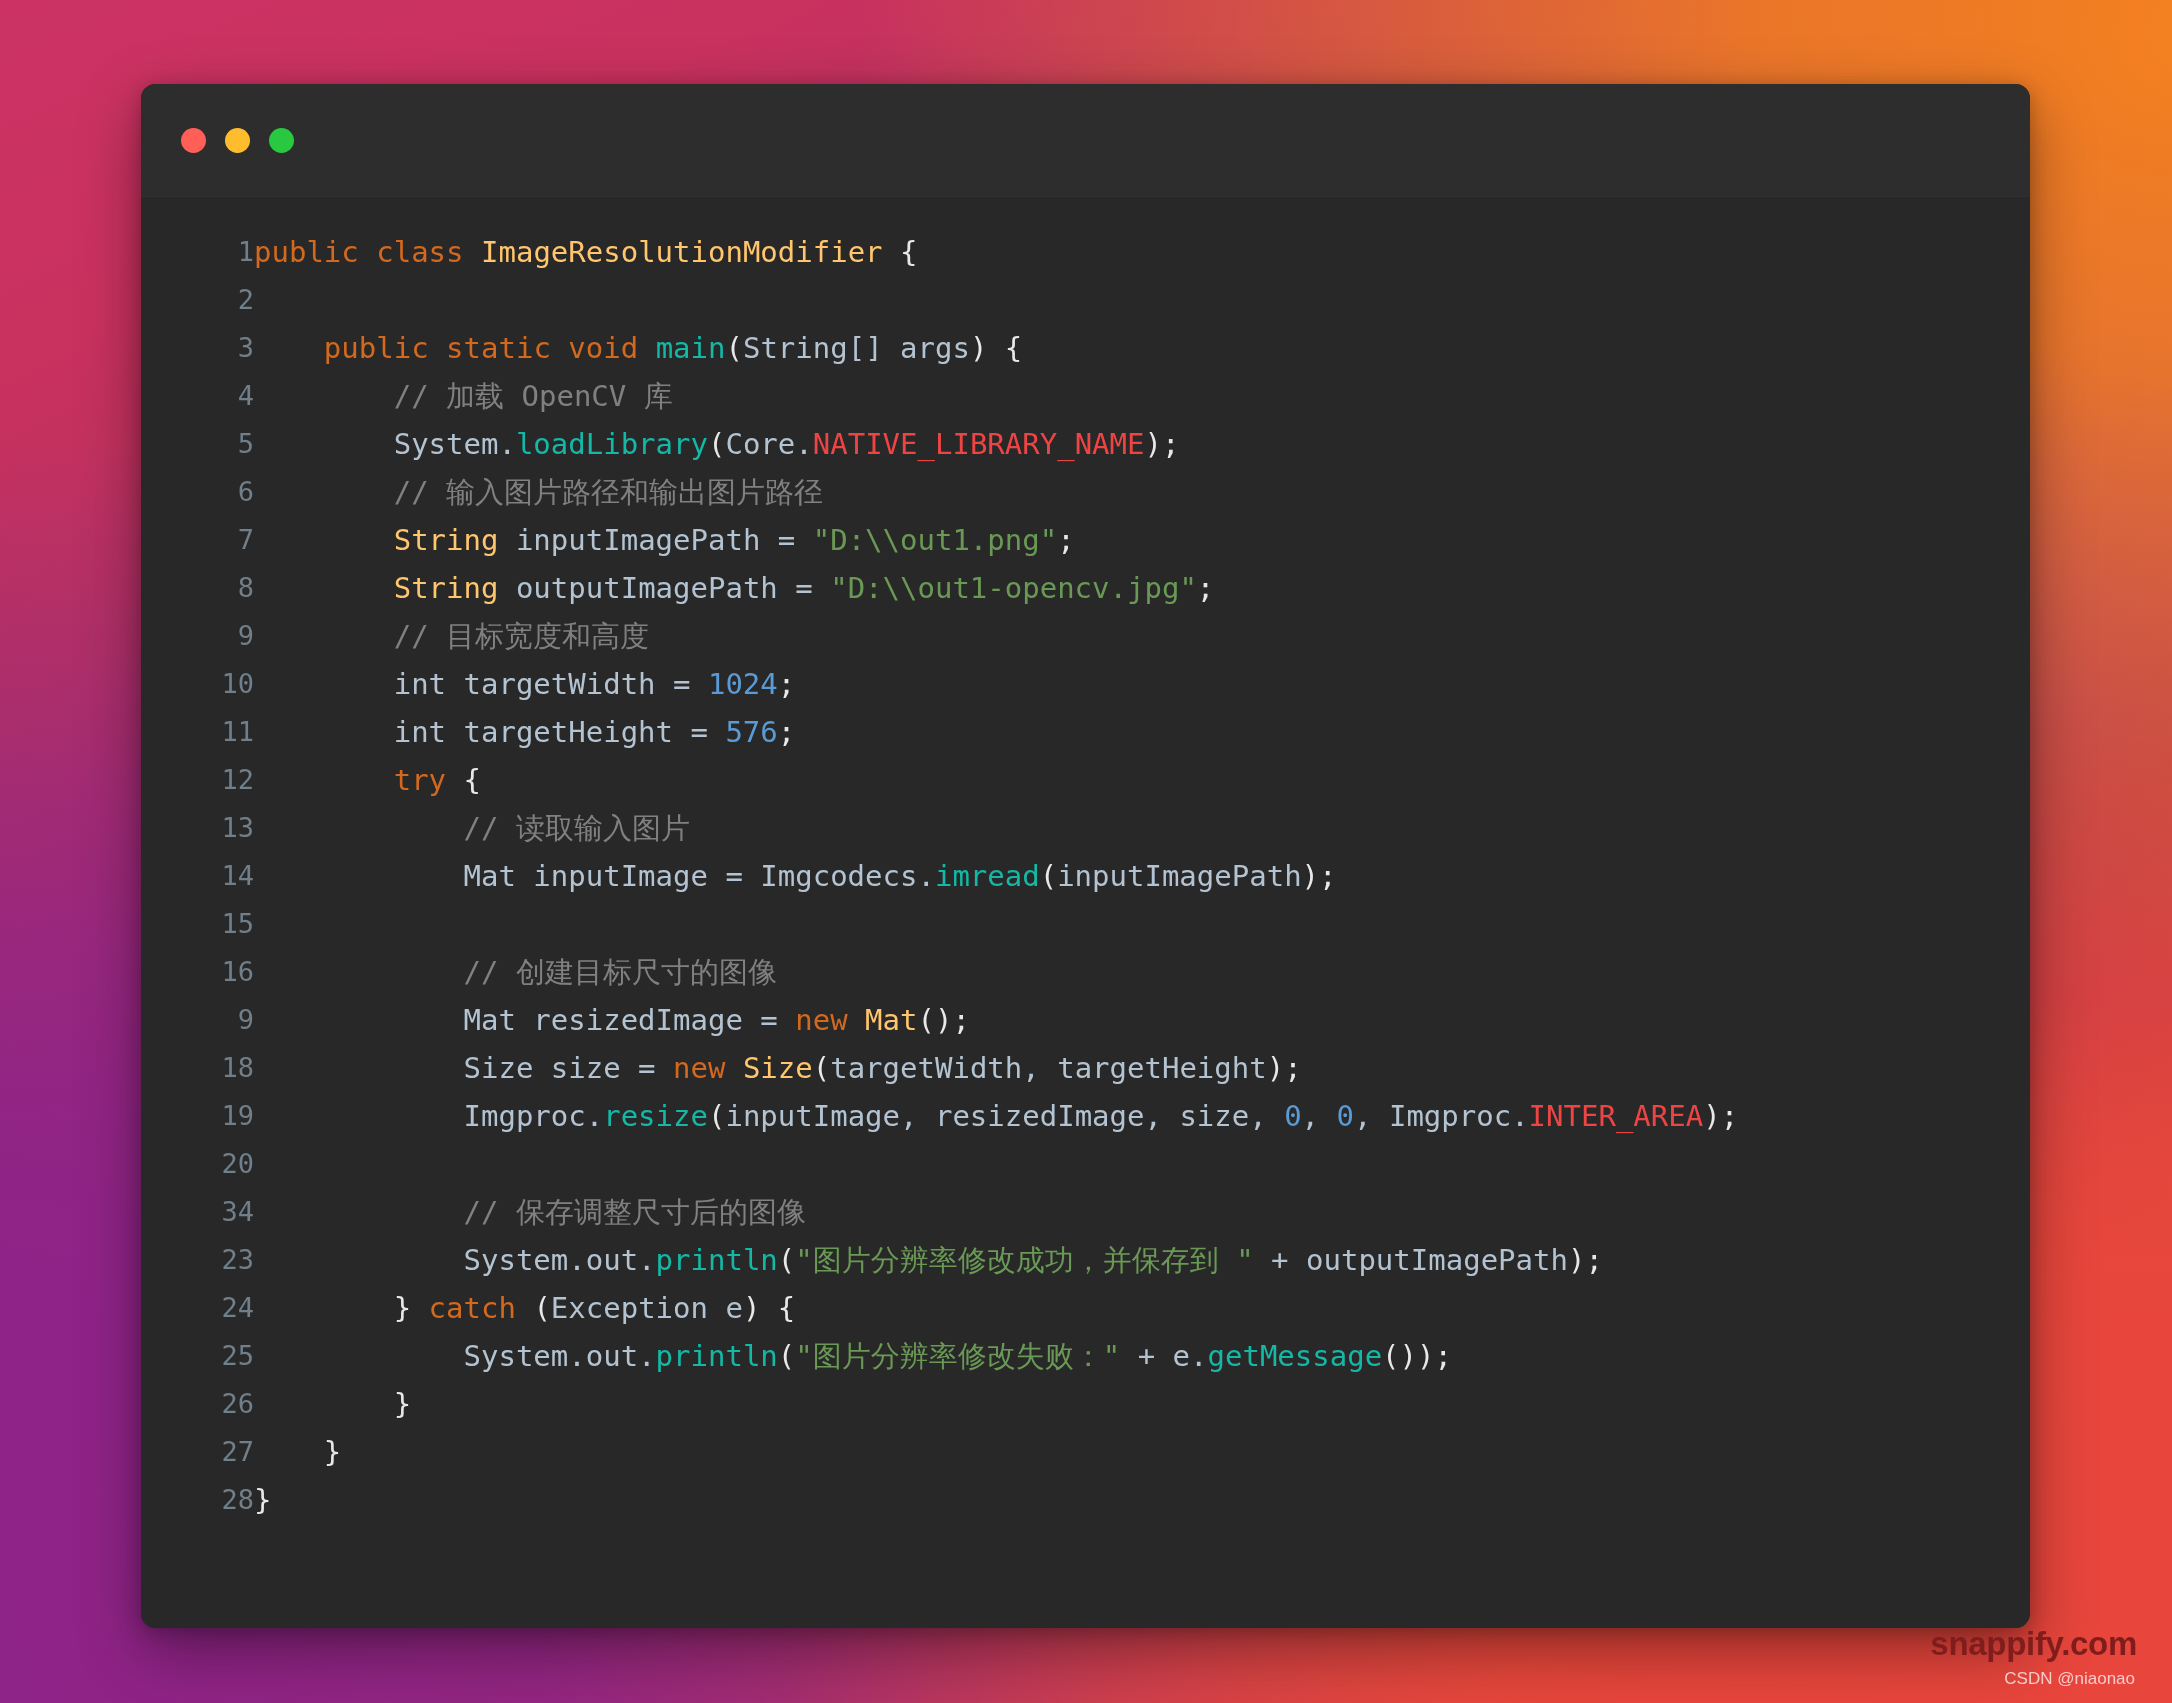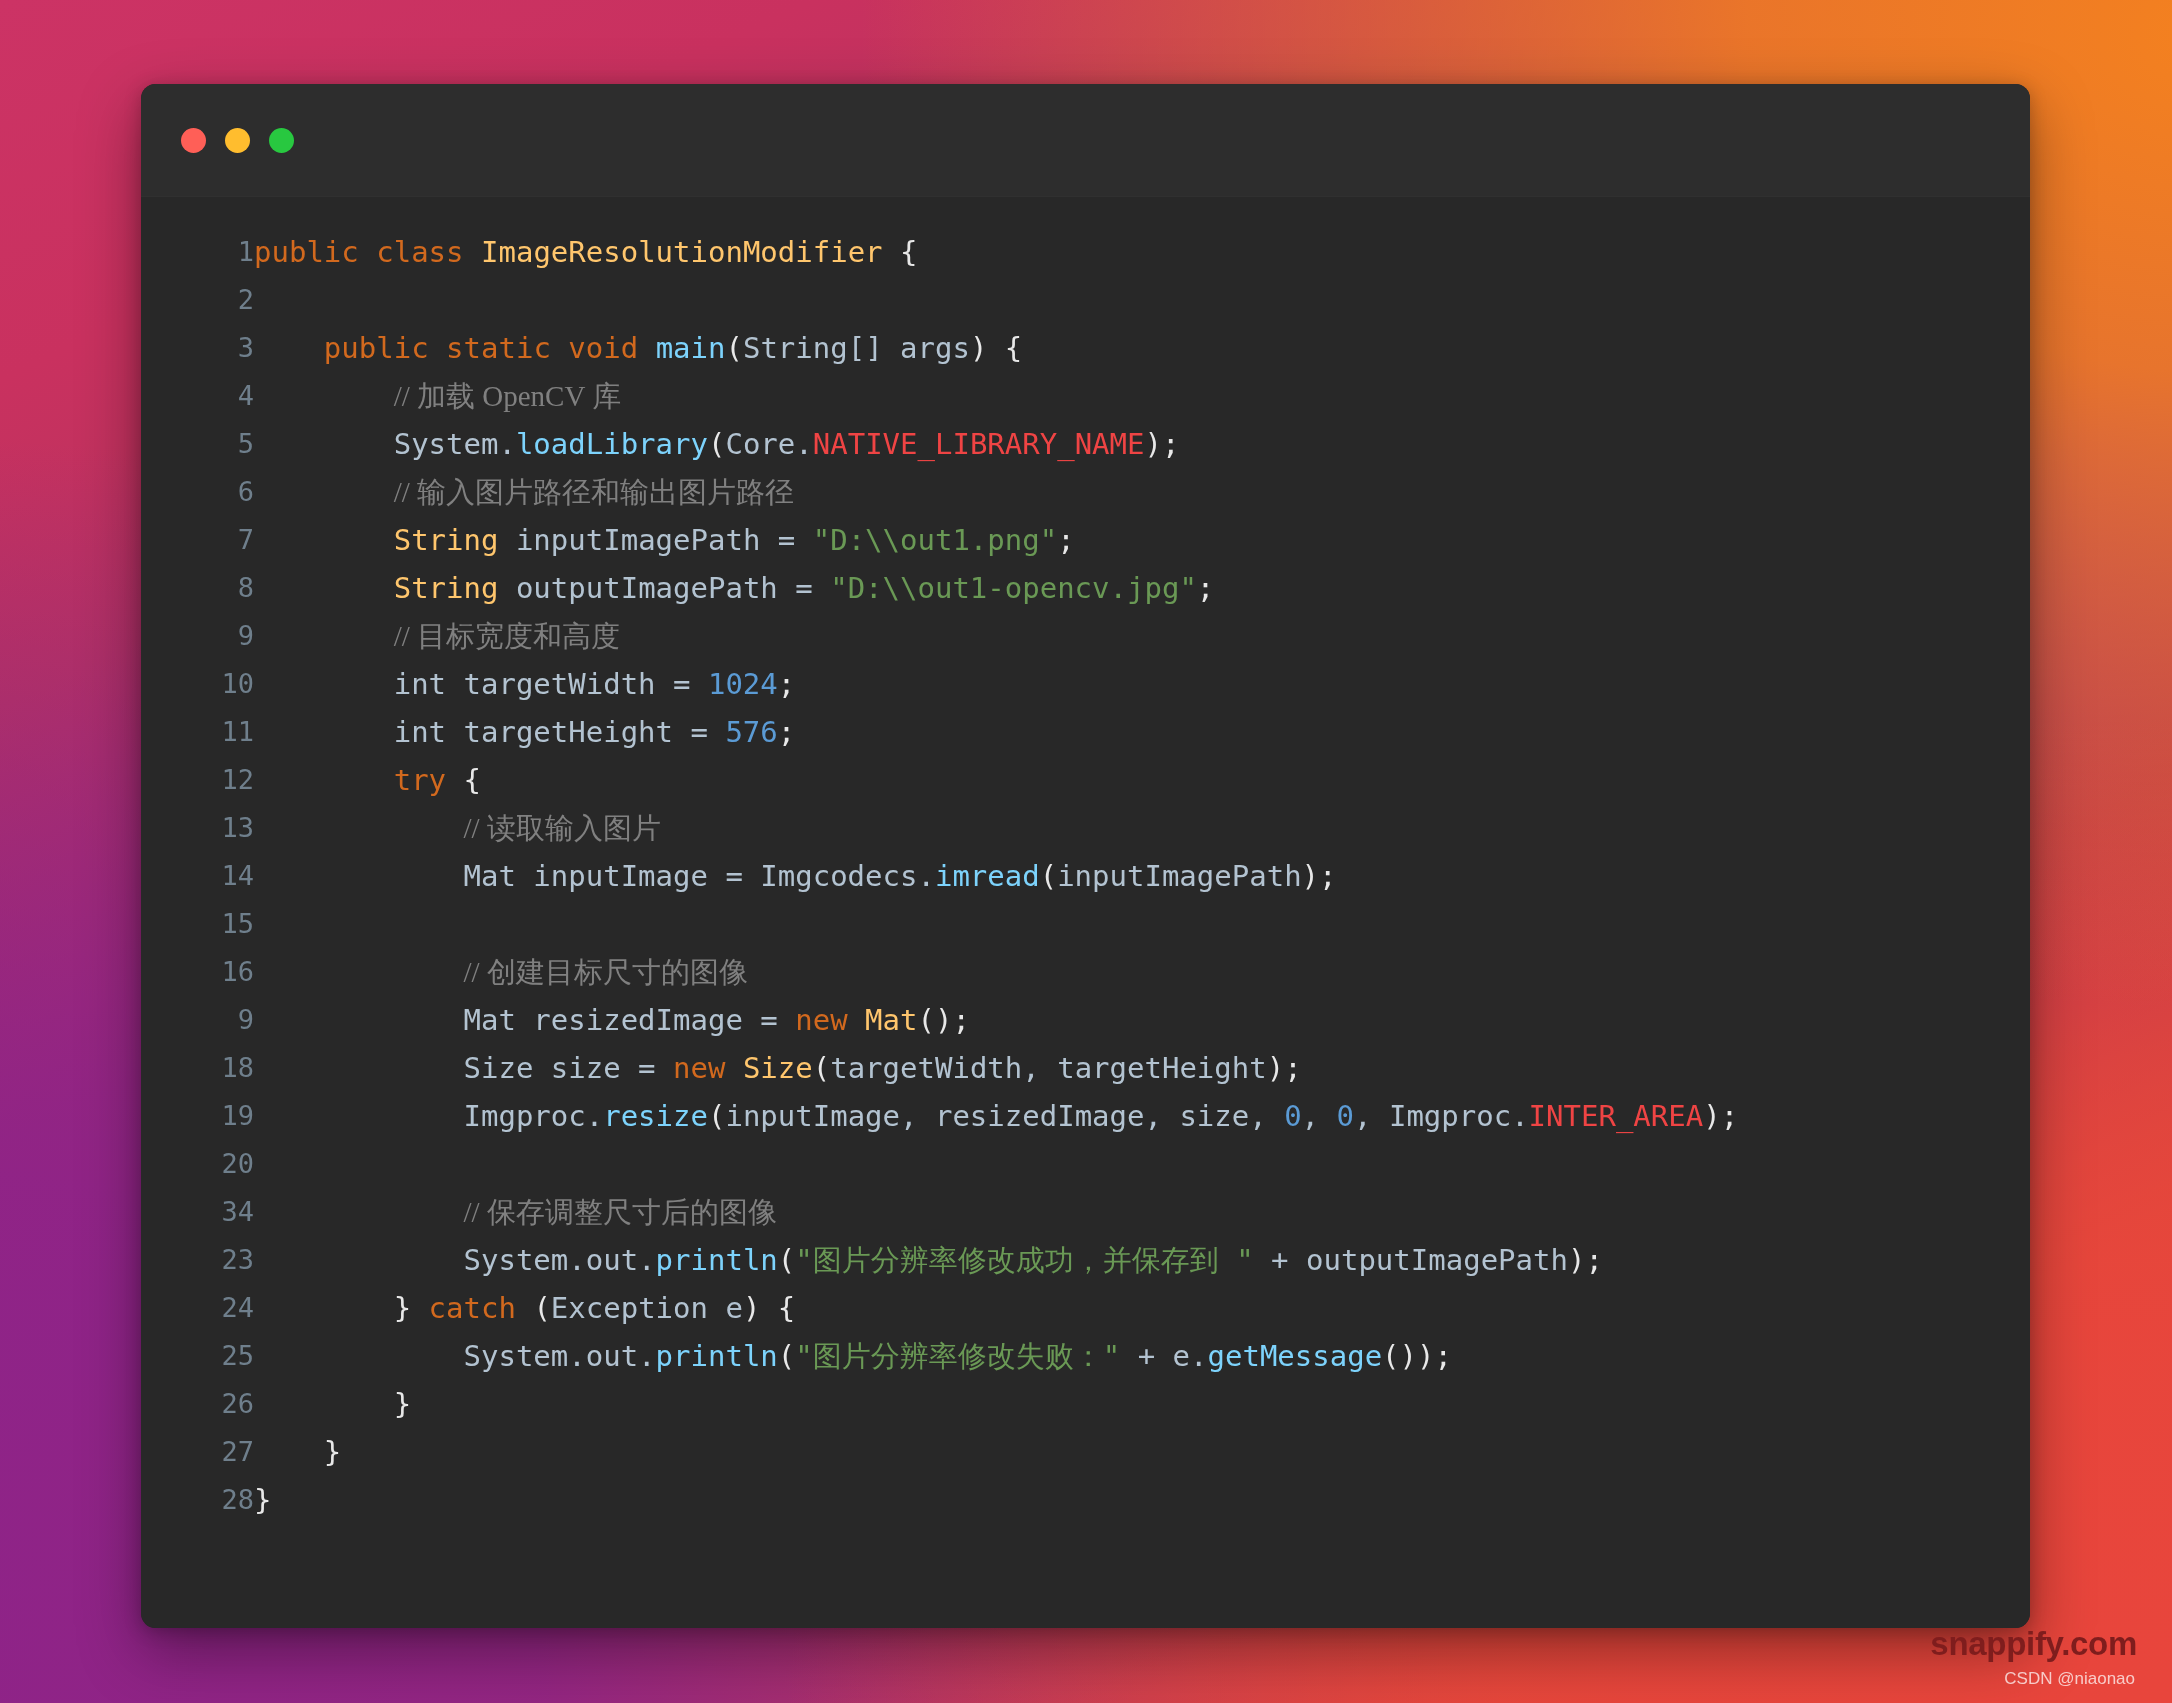--- a/index.html
+++ b/index.html
@@ -82,24 +82,24 @@
     color: #6f7f8c;
     user-select: none;
     font-size: 27px;
   }
 
   .cd { color: #b3c3d1; padding-right: 22.6px; }
 
   
   .t-kw   { color: #d2691e; }                 
   .t-type { color: #ffc66d; }                 
-  .t-fn   { color: #7dd3fc; text-align: center; }                 
+  .t-fn   { color: #14b8a6; text-align: center; }                 
   .t-str  { color: #6a9955; }                 
   .t-num  { color: #5b9bd5; }                 
-  .t-cmt  { color: #808080; font-family: Liberation Serif, serif; }                 
+  .t-cmt  { color: #808080; }                 
   .t-const{ color: #ef4444; }                 
   .t-pl   { color: #b3c3d1; }                 
   .t-pun  { color: #e8e8e8; }                 
 
   
   .brand {
     position: absolute;
     right: 35px;
     bottom: 41px;
     font-family: "Liberation Sans", sans-serif;

